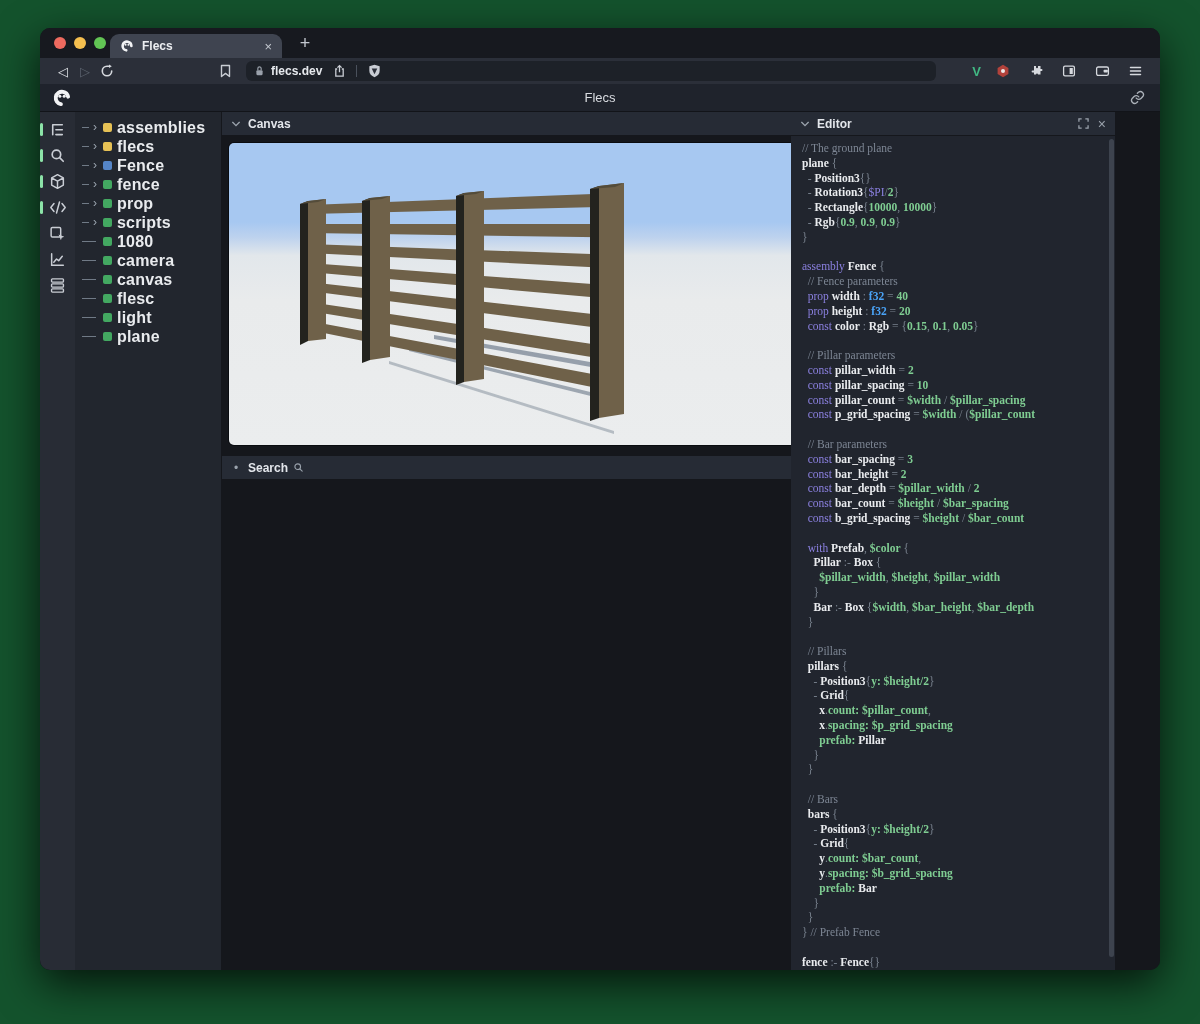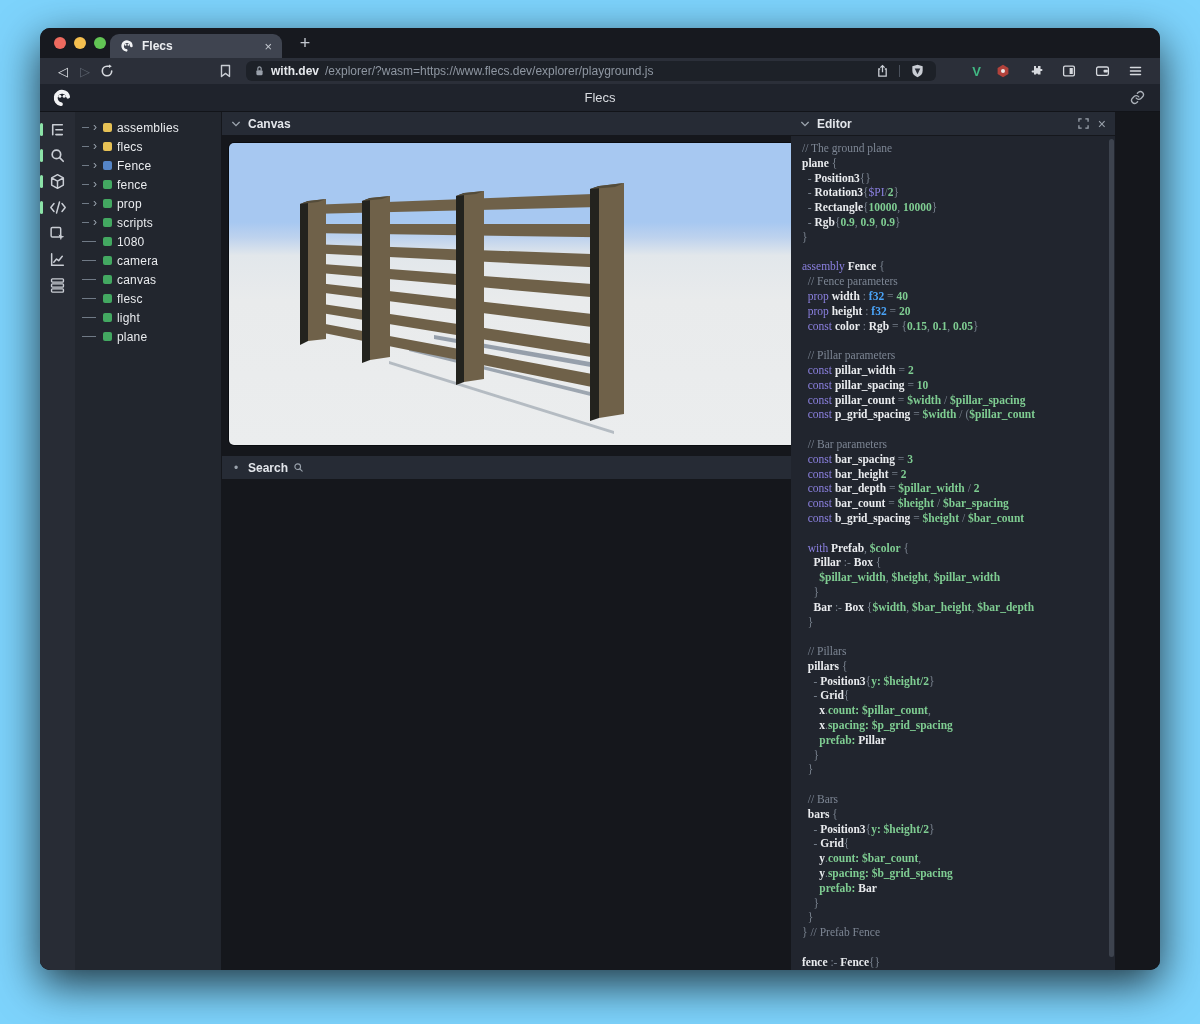--- a/index.html
+++ b/index.html
@@ -1,17 +1,17 @@
 <!DOCTYPE html>
 <html><head>
 <meta charset="utf-8">
 <style>
   * { margin:0; padding:0; box-sizing:border-box; }
   html,body { width:1200px; height:1024px; background:#000; font-family:"Liberation Sans",sans-serif; overflow:hidden; }
-  .stage { position:relative; width:1200px; height:1024px; background:#7dd3fc; }
+  .stage { position:relative; width:1200px; height:1024px; background:#14532d; }
 
   .win { position:absolute; left:40px; top:28px; width:1120px; height:942px; border-radius:10px; overflow:hidden; background:#16181d; box-shadow:0 14px 44px rgba(0,0,0,.75); }
 
   
   .tabstrip { position:relative; height:30px; background:#17191f; }
   .traffic { position:absolute; left:14px; top:9px; display:flex; gap:8px; }
   .traffic i { width:12px; height:12px; border-radius:50%; display:block; }
   .tl-red{ background:#ee6a5f; } .tl-yellow{ background:#f5bf4f; } .tl-green{ background:#62c554; }
   .tab { position:absolute; left:70px; top:6px; width:172px; height:24px; background:#3f4450; border-radius:9px 9px 0 0; display:flex; align-items:center; padding:0 10px; }
   .tab-title { font-size:12px; font-weight:700; color:#eceef1; margin-left:8px; }
@@ -40,21 +40,21 @@
   .iconstrip { position:absolute; left:0; top:0; bottom:0; width:35px; background:#282c35; display:flex; flex-direction:column; align-items:center; padding-top:8px; gap:7px; }
   .sicon { position:relative; width:22px; height:19px; display:flex; align-items:center; justify-content:center; }
   .pill { position:absolute; left:-7px; top:3px; width:3px; height:13px; border-radius:2px; background:#8ce3a8; }
 
   .tree { position:absolute; left:35px; top:0; bottom:0; width:147px; background:#22262e; border-right:1px solid #15171c; padding-top:6px; }
   .trow { display:flex; align-items:center; height:19px; padding-left:7px; gap:5px; cursor:default; }
   .dash { height:1px; background:#707a86; flex:none; }
   .dash.short{ width:7px; } .dash.long{ width:14px; margin-right:2px; }
   .chev { font-size:12px; color:#9aa3ae; line-height:1; margin:0 1px 2px -1px; }
   .tsq { width:9px; height:9px; border-radius:2px; flex:none; }
-  .tlabel { font-size:12px; font-weight:400; color:#e9ebee; letter-spacing:.2px; white-space:nowrap; }
+  .tlabel { font-size:16px; font-weight:700; color:#e9ebee; letter-spacing:.2px; white-space:nowrap; }
 
   .phead { height:24px; background:#262b35; display:flex; align-items:center; padding:0 9px; border-bottom:1px solid #15171c; }
   .ptitle { font-size:12px; font-weight:700; color:#e3e6eb; margin-left:7px; }
   .phead-right { margin-left:auto; display:flex; align-items:center; gap:9px; }
   .pclose { color:#9aa2ac; font-size:14px; line-height:1; }
   .dot-glyph { color:#9aa2ac; font-size:12px; line-height:1; width:10px; text-align:center; }
 
   .panel-canvas { position:absolute; left:182px; top:0; width:608px; }
   .viewport { position:absolute; left:188px; top:30px; width:600px; height:304px; border-radius:6px; overflow:hidden; border:1px solid #0a0c10; }
   .panel-search { position:absolute; left:182px; top:344px; width:608px; }
@@ -108,22 +108,21 @@
       <span class="tbicon bookmark-wrap">
         <svg class="ic" width="13" height="14" viewBox="0 0 13 14">
           <path d="M2.5 1.5h8v11l-4-3.1-4 3.1z" fill="none" stroke="#c9cdd4" stroke-width="1.4" stroke-linejoin="round"></path>
         </svg>
       </span>
       <div class="urlbar">
         <svg class="ic" width="11" height="12" viewBox="0 0 12 13">
           <rect x="2.6" y="5.6" width="6.8" height="5.4" rx="1.2" fill="#9aa1ab"></rect>
           <path d="M4.2 5.6V3.9a1.8 1.8 0 013.6 0v1.7" fill="none" stroke="#9aa1ab" stroke-width="1.3"></path>
         </svg>
-        <span class="url-domain">with.dev</span>
-        <span class="url-rest">/explorer/?wasm=https://www.flecs.dev/explorer/playground.js</span>
+        <span class="url-domain">flecs.dev</span>
         <span class="tbicon">
           <svg class="ic" width="13" height="14" viewBox="0 0 13 14">
             <path d="M4.2 5H2.8v7.2h7.4V5H8.8" fill="none" stroke="#c9cdd4" stroke-width="1.3"></path>
             <path d="M6.5 8.3V1.6M4.4 3.6l2.1-2 2.1 2" fill="none" stroke="#c9cdd4" stroke-width="1.3"></path>
           </svg>
         </span>
         <span class="url-sep"></span>
         <span class="tbicon">
           <svg class="ic" width="13" height="14" viewBox="0 0 12 13">
             <path d="M6 .8l4.8 1.4v4c0 3-1.9 4.7-4.8 6C3.1 10.9 1.2 9.2 1.2 6.2v-4z" fill="#c9cdd4"></path>

